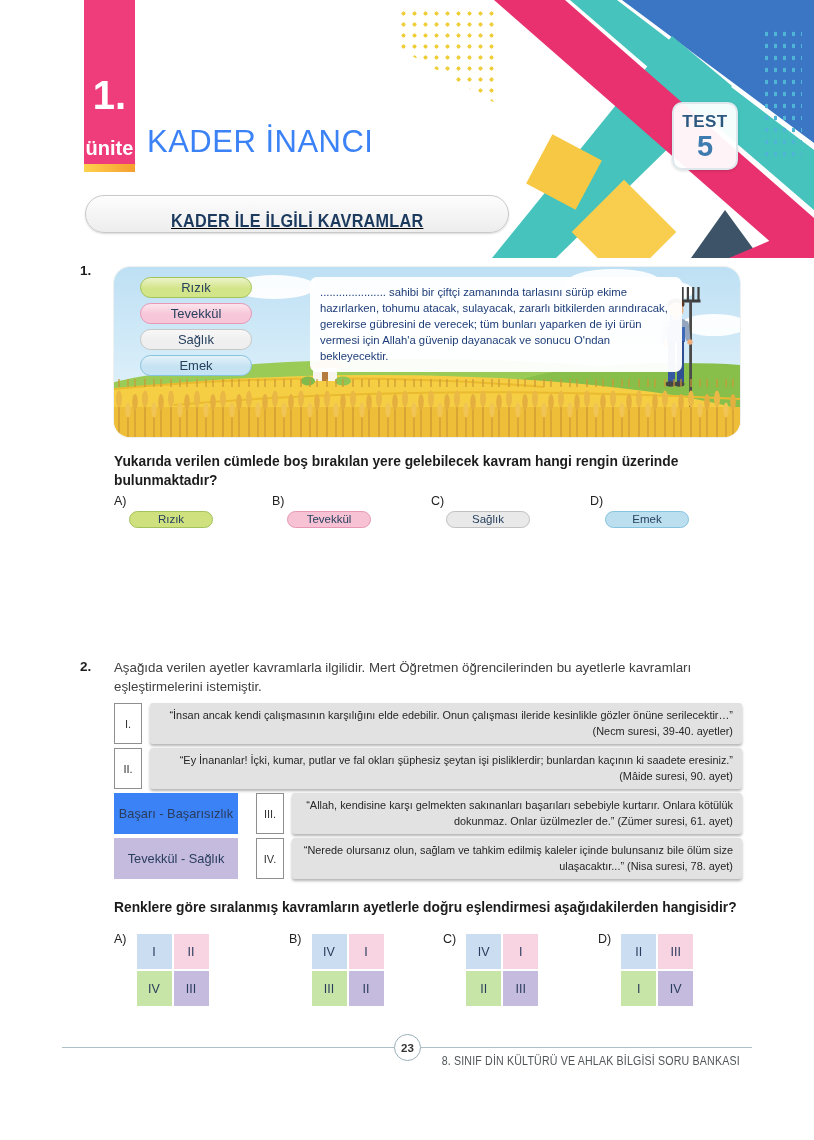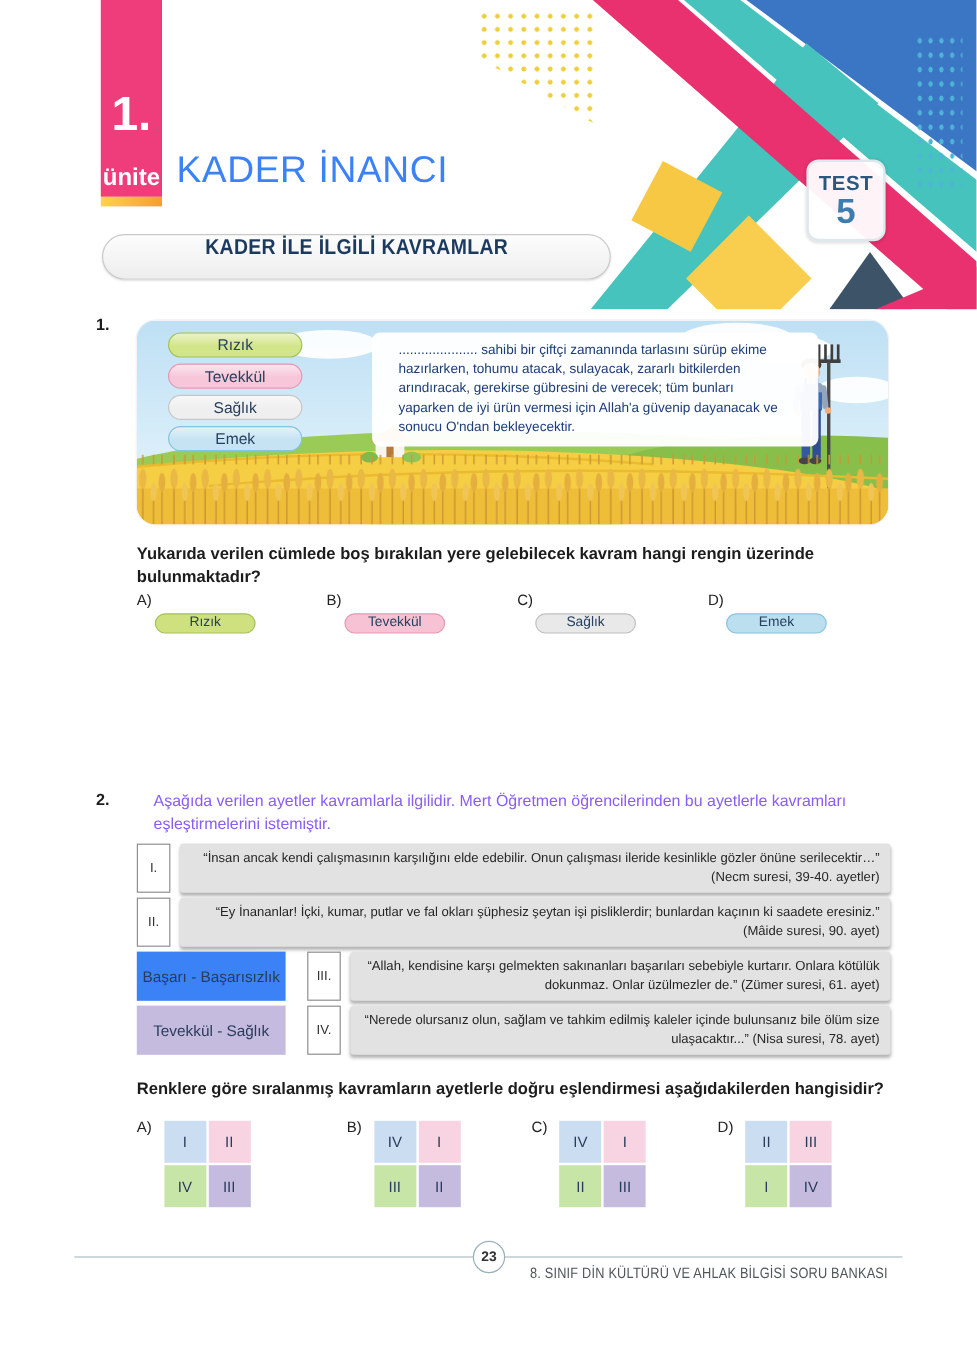--- a/index.html
+++ b/index.html
@@ -23,42 +23,42 @@
     background-image:radial-gradient(#4FB5D6 1.5px, transparent 2px);
     background-size:9px 12px; }
   .test-badge { position:absolute; left:672px; top:102px; width:66px; height:68px;
     background:rgba(255,255,255,.95); border:2px solid #DDE7EC; border-radius:10px;
     box-shadow:0 1px 3px rgba(0,0,0,.15); text-align:center; }
   .test-badge .tb-top { margin-top:8px; font-size:17px; font-weight:bold; color:#2C5880; letter-spacing:.5px; }
   .test-badge .tb-num { font-size:29px; font-weight:bold; color:#3E7CB0; line-height:1; }
 
   .section-pill { position:absolute; left:85px; top:195px; width:424px; height:38px;
     background:linear-gradient(180deg,#FDFDFD,#EDEDED); border:1px solid #C9C9C9; border-radius:19px;
-    box-shadow:0 1px 2px rgba(0,0,0,.15); display:flex; align-items:flex-start; justify-content:center; }
+    box-shadow:0 1px 2px rgba(0,0,0,.15); display:flex; align-items:flex-end; justify-content:center;text-decoration:underline; }
   .section-pill span { font-size:18px; font-weight:bold; color:#1C3A5E; transform:scaleX(.9); letter-spacing:.3px; white-space:nowrap; }
 
   
   .q-num { position:absolute; font-size:13.5px; font-weight:bold; color:#1c1c1c; }
   .q-text { position:absolute; left:114px; width:628px; font-size:13.8px; font-weight:bold; color:#1c1c1c; line-height:1.38; }
-  .q-intro { position:absolute; left:114px; width:628px; font-size:13.3px; color:#8b5cf6; line-height:1.45;margin-left:14px; }
+  .q-intro { position:absolute; left:114px; width:628px; font-size:13.3px; color:#404040; line-height:1.45; }
 
   
   .illus-card { position:absolute; left:114px; top:267px; width:626px; height:170px;
     border-radius:16px; overflow:hidden; box-shadow:0 0 0 1px rgba(0,0,0,.06); }
   .scene { position:absolute; left:0; top:0; }
   .pill-col { position:absolute; left:26px; top:10px; width:112px; }
   .pill { height:21px; line-height:19px; border-radius:11px; text-align:center;
     font-size:13px; color:#27415F; margin-bottom:5px; border:1.5px solid transparent;
     background-image:linear-gradient(180deg,rgba(255,255,255,.55),rgba(255,255,255,0) 55%); }
   .pill.green { background-color:#D3E589; border-color:#A3C25B; }
   .pill.pink  { background-color:#F7C6D8; border-color:#E898B5; }
   .pill.gray  { background-color:#EFEFEF; border-color:#C6C6C6; }
   .pill.blue  { background-color:#C5E3F2; border-color:#86C3DE; }
   .passage { position:absolute; left:196px; top:10px; width:372px; background:rgba(255,255,255,.96);
-    border-radius:7px; padding:7px 22px 8px; font-size:11.3px; line-height:1.42; color:#1D3C78; }
+    border-radius:7px; padding:7px 10px 8px; font-size:11.3px; line-height:1.42; color:#1D3C78; }
 
   
   .q1-options { position:absolute; left:0; top:491px; width:814px; height:40px; }
   .q1opt { position:absolute; top:0; }
   .opt-letter { font-size:12.5px; color:#222; }
   .opt-pill { display:block; width:84px; height:17px; line-height:15px; margin:2px 0 0 15px;
     border-radius:9px; text-align:center; font-size:11.5px; color:#27415F; border:1.2px solid transparent; }
   .opt-pill.green { background:#CFE17E; border-color:#A3C25B; }
   .opt-pill.pink  { background:#F6C2D4; border-color:#E898B5; }
   .opt-pill.gray  { background:#E9E9E9; border-color:#C0C0C0; }
@@ -100,21 +100,21 @@
     <svg width="370" height="258" viewBox="0 0 370 258">
       <polygon points="178,0 370,0 370,143" fill="#3B76C4"></polygon>
       <polygon points="126,0 173,0 370,150 370,210" fill="#45C3BC"></polygon>
       <polygon points="228,36 288,86 112,258 48,258" fill="#45C3BC"></polygon>
       <rect x="-28" y="-28" width="56" height="56" transform="translate(120,172) rotate(28)" fill="#F7C844"></rect>
       <rect x="-37" y="-37" width="74" height="74" transform="translate(180,232) rotate(45)" fill="#F9CE4F"></rect>
       <polygon points="247,258 281,210 316,258" fill="#3D5468"></polygon>
       <polygon points="50,0 121,0 370,218 370,258 345,258" fill="#E8316E"></polygon>
       <polygon points="370,222 370,258 285,258" fill="#E8316E"></polygon>
     </svg>
-    <div class="test-badge" style="left:228px;margin-top:31px;">
+    <div class="test-badge" style="left:228px;">
       <div class="tb-top">TEST</div>
       <div class="tb-num">5</div>
     </div>
   </div>
   <div class="dots-yellow"></div>
   <div class="dots-right"></div>
 
   <div class="unit-band">
     <div class="unit-num">1.</div>
     <div class="unit-label">ünite</div>

